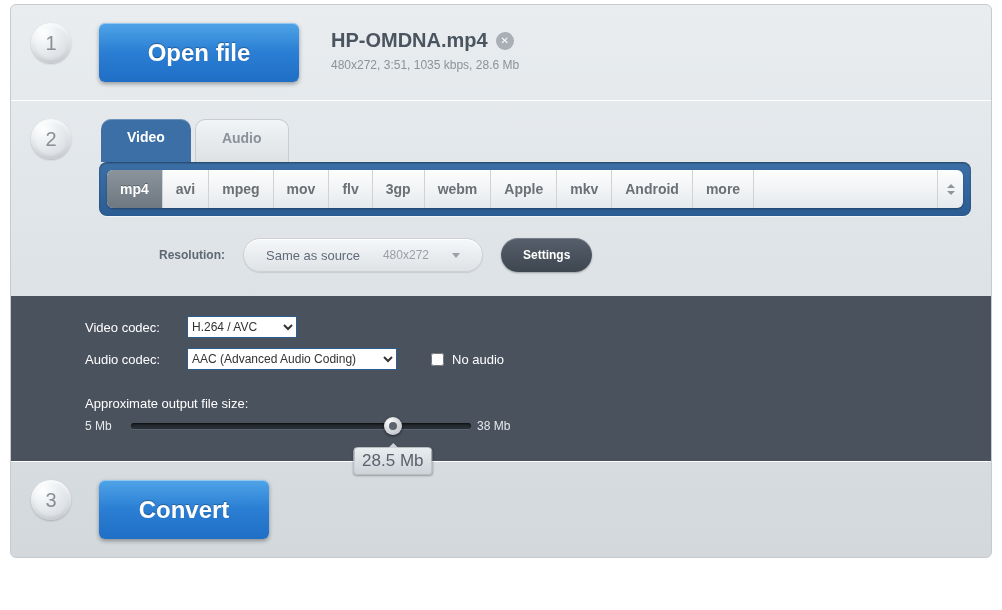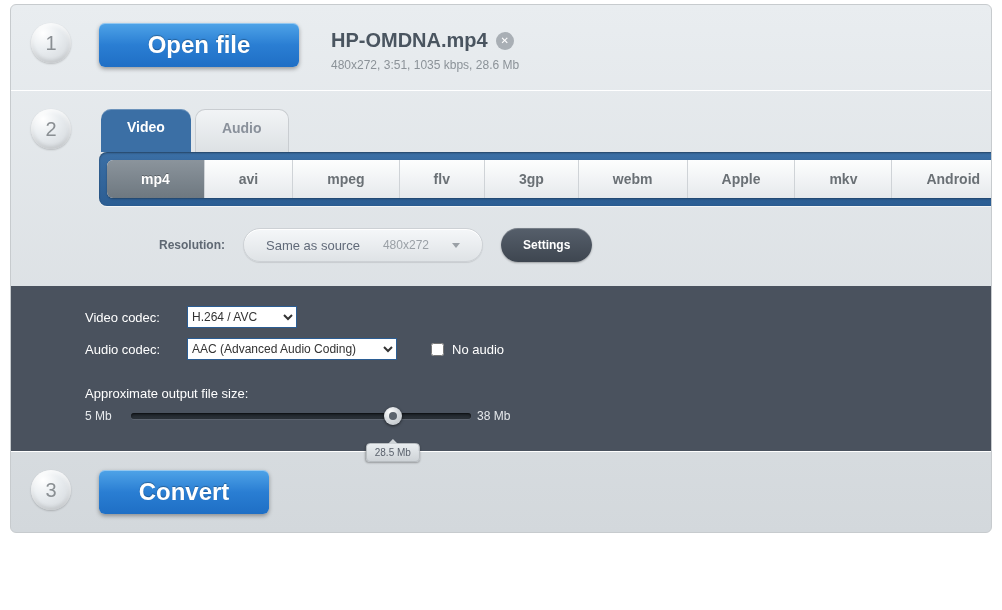--- a/index.html
+++ b/index.html
@@ -1,35 +1,35 @@
 <!DOCTYPE html>
 <html><head>
 <meta charset="utf-8">
 <style>
   *{box-sizing:border-box;margin:0;padding:0;font-family:Arial,Helvetica,sans-serif}
   body{background:#fff;width:1002px}
   .panel{border:1px solid #c7cbce;border-radius:6px;overflow:hidden;margin:4px 10px;background:linear-gradient(#e9edf0,#d3d8dc)}
   .section{display:flex;align-items:flex-start;padding:18px 20px}
   .sep{height:1px;background:#bfc3c7;border-top:1px solid #fff}
   .step-badge{width:40px;height:40px;border-radius:50%;background:radial-gradient(circle at 30% 25%,#fff,#e9edf0 40%,#cfd3d7);box-shadow:inset 0 2px 4px rgba(255,255,255,.9),inset 0 -2px 4px rgba(0,0,0,.15),0 1px 2px rgba(0,0,0,.2);display:flex;align-items:center;justify-content:center;color:#8a8f93;font-size:20px;font-weight:400;flex-shrink:0;margin-right:28px}
-  .big-btn{min-width:200px;height:44px;border:none;border-radius:6px;background:linear-gradient(#4fa4e8,#2a7ed3 50%,#1f6fc5);color:#fff;font-size:24px;font-weight:bold;text-shadow:0 -1px 1px rgba(0,0,0,.3);box-shadow:inset 0 1px 0 rgba(255,255,255,.4),0 2px 4px rgba(0,0,0,.35);cursor:pointer;padding:0 28px}
+  .big-btn{min-width:200px;height:59px;border:none;border-radius:6px;background:linear-gradient(#4fa4e8,#2a7ed3 50%,#1f6fc5);color:#fff;font-size:24px;font-weight:bold;text-shadow:0 -1px 1px rgba(0,0,0,.3);box-shadow:inset 0 1px 0 rgba(255,255,255,.4),0 2px 4px rgba(0,0,0,.35);cursor:pointer;padding:0 28px}
   .file-info{margin-left:32px;padding-top:6px}
   .file-name-row{display:flex;align-items:center;gap:8px}
   .file-name{font-size:20px;font-weight:bold;color:#4a5560}
   .close-chip{width:18px;height:18px;border-radius:50%;background:#a9afb5;display:flex;align-items:center;justify-content:center;cursor:pointer}
   .close-chip::before{content:"✕";color:#fff;font-size:10px;line-height:1}
   .file-meta{margin-top:6px;font-size:12px;color:#8b9298}
   .sec2-body{flex:1}
   .tabs{display:flex;gap:0;margin-left:2px}
   .tab{padding:10px 26px 16px;border-radius:10px 10px 0 0;font-size:14px;font-weight:bold;cursor:pointer;position:relative}
   .tab.active{background:linear-gradient(#3b6fa5,#3b6fa5);color:#fff;box-shadow:inset 0 1px 0 rgba(255,255,255,.25)}
   .tab.inactive{background:linear-gradient(#f2f4f6,#dde1e4);color:#8a919b;margin-left:4px;border:1px solid #c9cdd1;border-bottom:none}
   .format-bar-wrap{background:linear-gradient(#3b6fa5,#2b5d93);border-radius:8px;padding:8px;box-shadow:inset 0 1px 2px rgba(0,0,0,.4),0 1px 0 rgba(255,255,255,.6)}
   .format-bar{display:flex;align-items:stretch;background:linear-gradient(#fdfefe,#e6e9ec);border-radius:6px;overflow:hidden;height:38px;box-shadow:0 1px 2px rgba(0,0,0,.3)}
-  .fmt{flex:0 0 auto;padding:0 34px;display:flex;align-items:center;font-size:14px;font-weight:bold;color:#6a7075;border-right:1px solid #cfd3d7;cursor:pointer;background:linear-gradient(#fdfefe,#e6e9ec)}
+  .fmt{flex:0 0 auto;padding:0 13px;display:flex;align-items:center;font-size:14px;font-weight:bold;color:#6a7075;border-right:1px solid #cfd3d7;cursor:pointer;background:linear-gradient(#fdfefe,#e6e9ec)}
   .fmt:last-of-type{border-right:none}
   .fmt.sel{background:linear-gradient(#8b949c,#6e7880);color:#fff;text-shadow:0 -1px 0 rgba(0,0,0,.3)}
   .fmt-spinner{width:26px;display:flex;flex-direction:column;align-items:center;justify-content:center;gap:3px;border-left:1px solid #cfd3d7;cursor:pointer;margin-left:auto}
   .fmt-spinner span{width:0;height:0;border-left:4px solid transparent;border-right:4px solid transparent}
   .fmt-spinner .up{border-bottom:4px solid #8f959b}
   .fmt-spinner .dn{border-top:4px solid #8f959b}
   .res-row{display:flex;align-items:center;gap:18px;margin:22px 0 4px 60px}
   .res-label{font-size:12px;font-weight:bold;color:#5f6873}
   .res-select{min-width:240px;height:34px;border-radius:17px;background:linear-gradient(#f5f7f9,#dfe3e6);border:1px solid #cdd1d5;display:flex;align-items:center;justify-content:space-between;gap:8px;font-size:13px;color:#616a79;cursor:pointer;box-shadow:inset 0 1px 0 #fff,0 1px 1px rgba(0,0,0,.1);padding:0 22px}
   .res-sub{color:#9aa0a6;font-size:12px}
@@ -41,21 +41,21 @@
   .codec-row select{height:22px;font-size:12px;background:#fff;border:1px solid #2b5d93;color:#333}
   .sel-video{width:110px}
   .sel-audio{width:210px}
   .noaudio{display:flex;align-items:center;gap:8px;margin-left:22px;color:#fff}
   .approx{margin-top:26px;color:#fff}
   .slider-row{display:flex;align-items:center;gap:6px;margin-top:8px}
   .slim{font-size:12px;color:#e6e9ec;width:40px}
   .track{position:relative;flex:0 0 340px;height:6px;background:linear-gradient(#1d2228,#2c3239);border-radius:3px;box-shadow:inset 0 1px 2px rgba(0,0,0,.6),0 1px 0 rgba(255,255,255,.1)}
   .thumb{position:absolute;top:50%;transform:translate(-50%,-50%);width:18px;height:18px;border-radius:50%;background:radial-gradient(circle at 35% 30%,#fff,#d7dbdf 45%,#b9bec3);box-shadow:0 1px 3px rgba(0,0,0,.6);cursor:pointer}
   .thumb::after{content:"";position:absolute;inset:5px;border-radius:50%;background:#5c646d}
-  .bubble{position:absolute;top:30px;transform:translateX(-50%);background:linear-gradient(#e9edf0,#ced3d7);border:1px solid #b7bcc0;border-radius:4px;padding:3px 8px;font-size:10px;color:#5a616c;white-space:nowrap;box-shadow:0 1px 2px rgba(0,0,0,.3)}
+  .bubble{position:absolute;top:24px;transform:translateX(-50%);background:linear-gradient(#e9edf0,#ced3d7);border:1px solid #b7bcc0;border-radius:4px;padding:3px 8px;font-size:17px;color:#5a616c;white-space:nowrap;box-shadow:0 1px 2px rgba(0,0,0,.3)}
   .bubble::before{content:"";position:absolute;top:-5px;left:50%;transform:translateX(-50%);width:0;height:0;border-left:5px solid transparent;border-right:5px solid transparent;border-bottom:5px solid #ced3d7}
 </style>
 </head>
 <body>
 
 <div class="panel">
 
   <div class="section">
     <div class="step-badge">1</div>
     <button class="big-btn">Open file</button>
@@ -75,20 +75,21 @@
     <div class="sec2-body">
       <div class="tabs">
         <div class="tab active">Video</div>
         <div class="tab inactive">Audio</div>
       </div>
       <div class="format-bar-wrap">
         <div class="format-bar">
           <div class="fmt sel">mp4</div>
           <div class="fmt">avi</div>
           <div class="fmt">mpeg</div>
+          <div class="fmt">mov</div>
           <div class="fmt">flv</div>
           <div class="fmt">3gp</div>
           <div class="fmt">webm</div>
           <div class="fmt">Apple</div>
           <div class="fmt">mkv</div>
           <div class="fmt">Android</div>
           <div class="fmt">more</div>
           <div class="fmt-spinner">
               <span class="up"></span>
               <span class="dn"></span>

